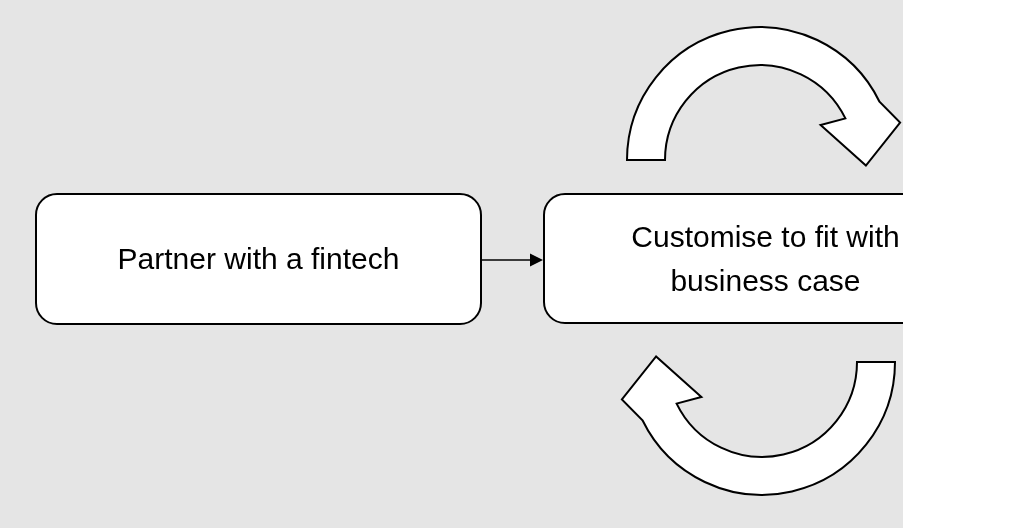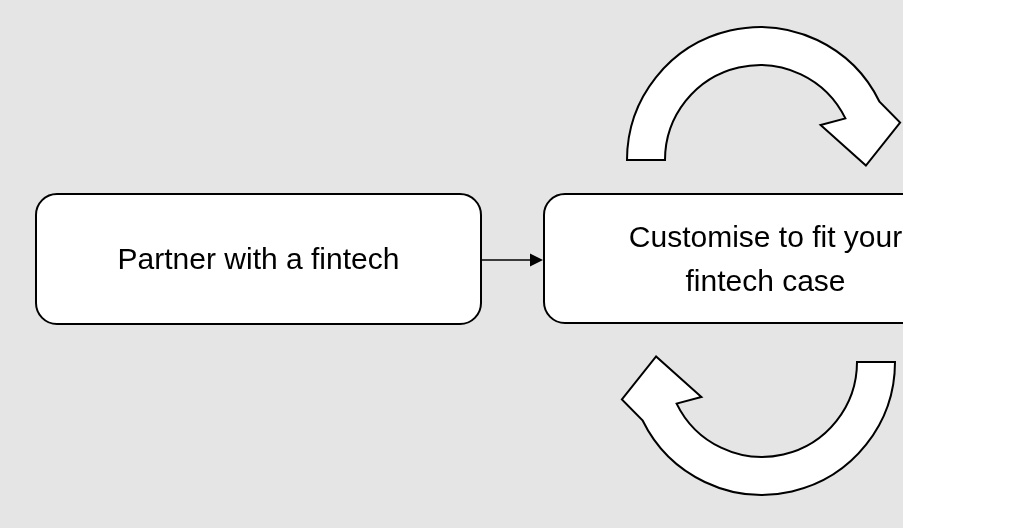--- a/index.html
+++ b/index.html
@@ -62,21 +62,21 @@
 </head>
 <body>
 
 <div class="canvas">
 
   <div class="node node-left">
     <span>Partner with a fintech</span>
   </div>
 
   <div class="node node-right">
-    <span>Customise to fit your fintech case</span>
+    <span>Customise to fit with business case</span>
   </div>
 
   <svg class="svg-abs flow-arrow" width="65" height="22" viewBox="0 0 65 22" aria-hidden="true">
     <line x1="0" y1="11" x2="50" y2="11" stroke="#000000" stroke-width="1.6"></line>
     <polygon points="48,4.5 61,11 48,17.5" fill="#000000"></polygon>
   </svg>
 
   <svg class="svg-abs cycle-top" width="300" height="160" viewBox="0 0 300 160" aria-hidden="true">
     <path d="M 12 140
              A 133 133 0 0 1 264.5 81.7

